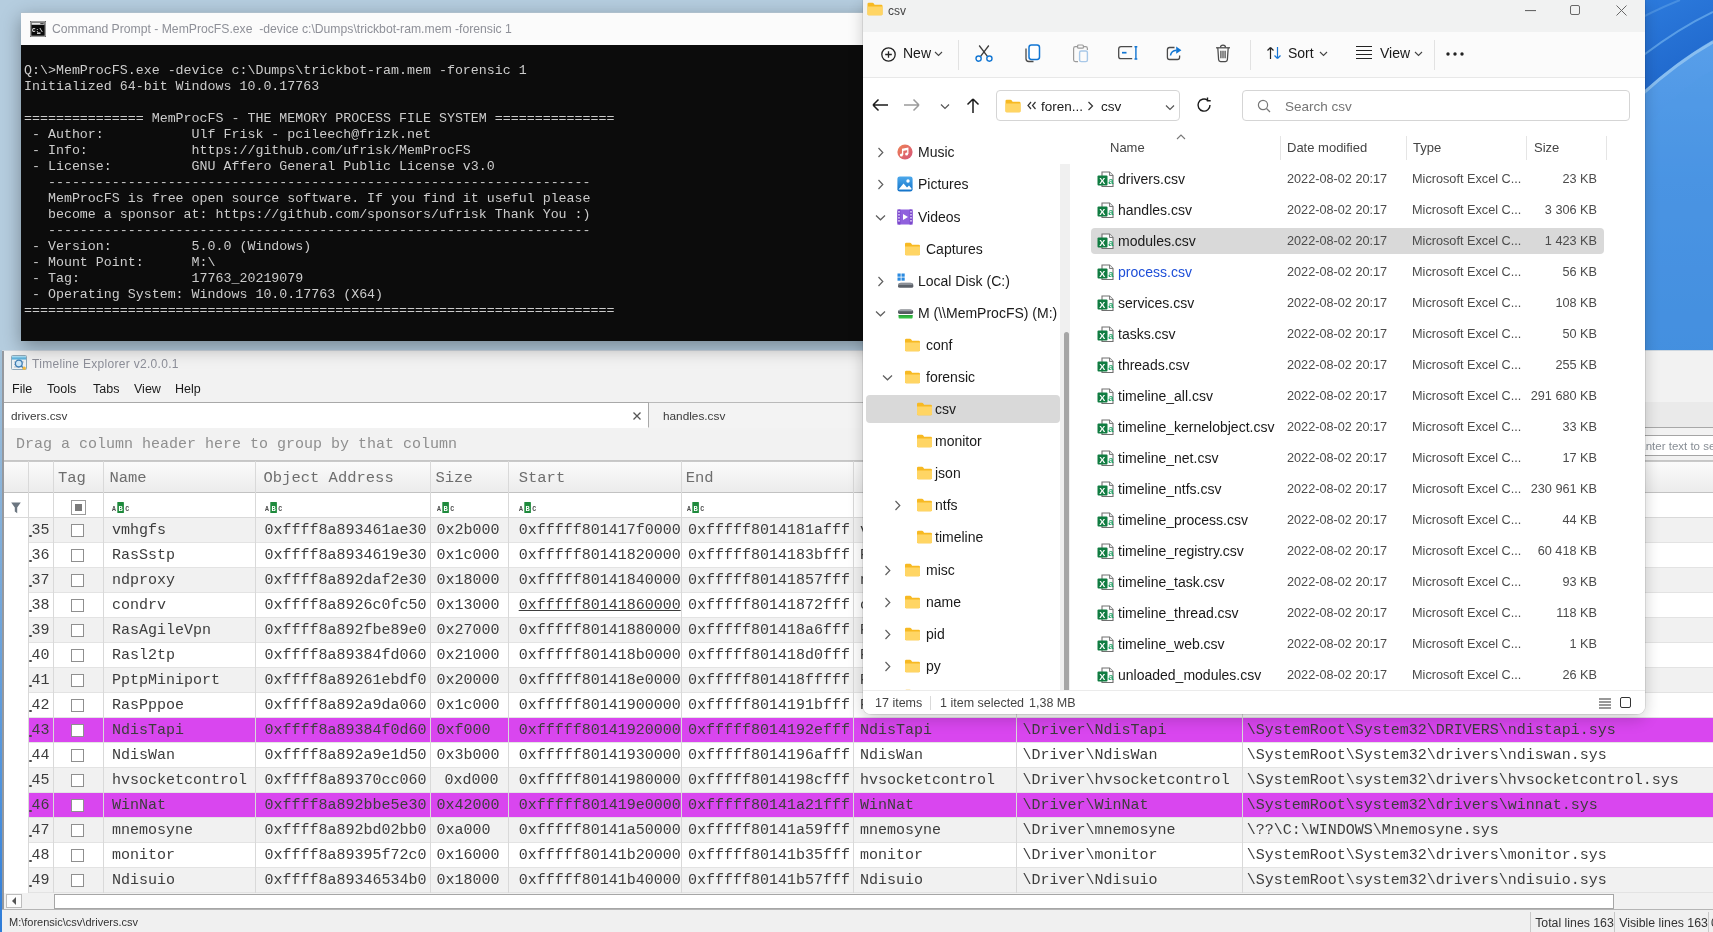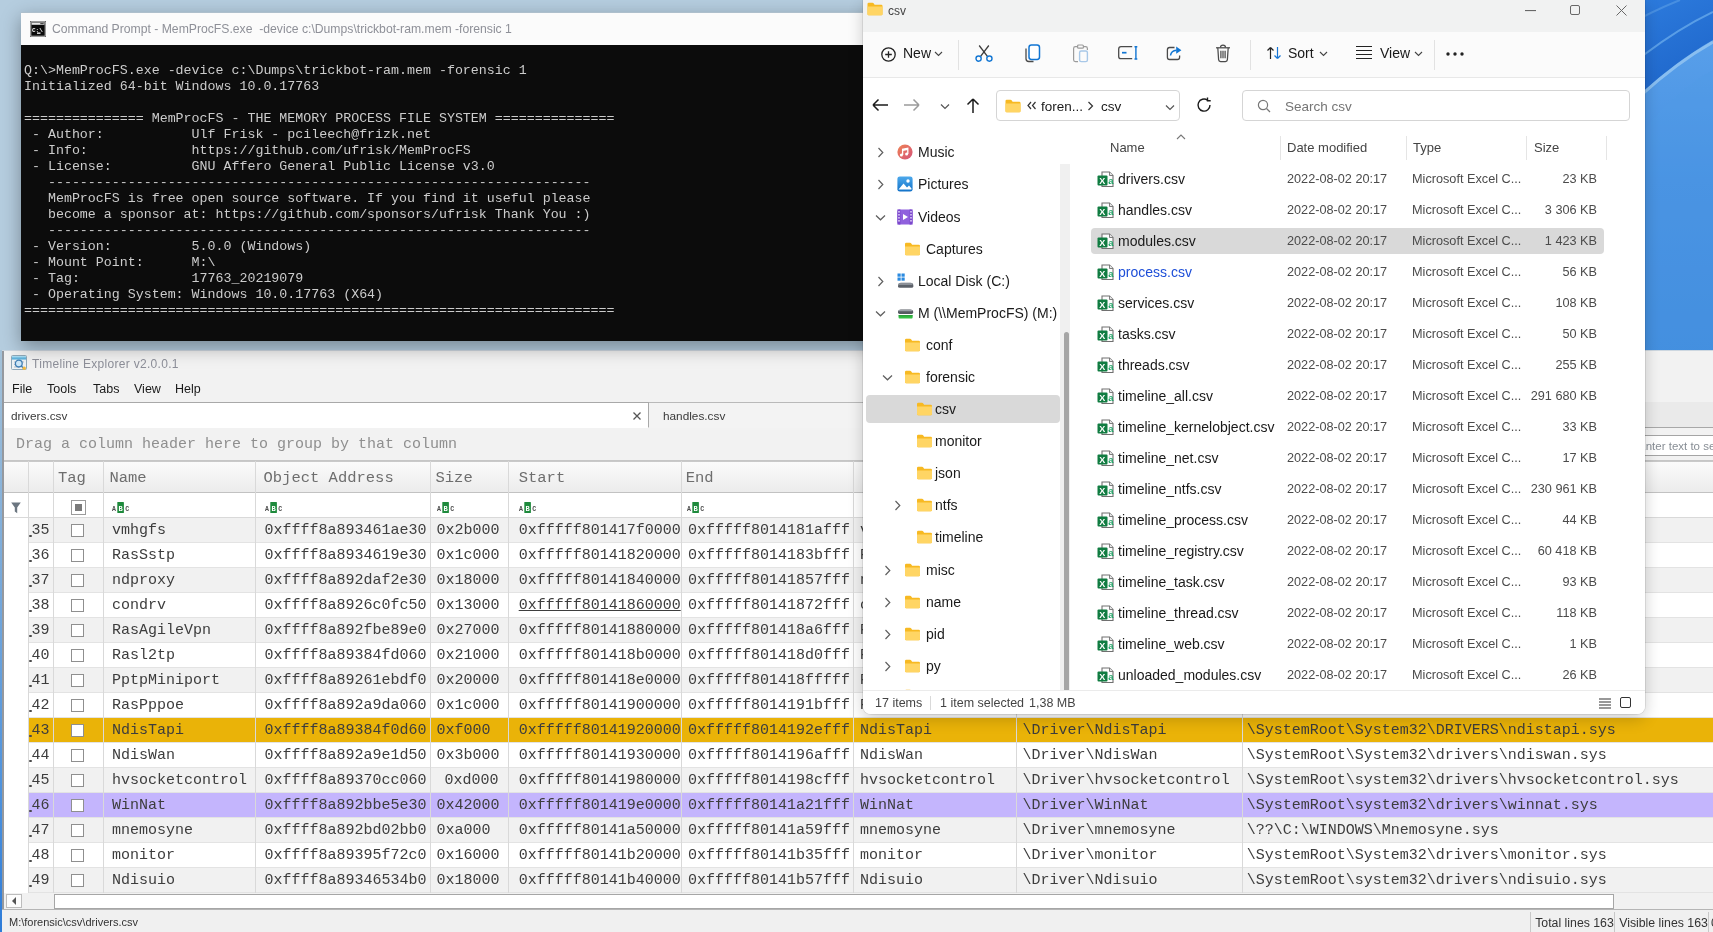--- a/index.html
+++ b/index.html
@@ -224,21 +224,21 @@
       <span class="abs" style="left:110px;top:4px;white-space:pre;">RasPppoe</span>
       <span class="abs" style="left:262.5px;top:4px;white-space:pre;">0xffff8a892a9da060</span>
       <span class="abs" style="left:434.6px;top:4px;white-space:pre;">0x1c000</span>
       <span class="abs" style="left:516.7px;top:4px;white-space:pre;">0xfffff80141900000</span>
       <span class="abs" style="left:686px;top:4px;white-space:pre;">0xfffff8014191bfff</span>
       <span class="abs" style="left:858px;top:4px;white-space:pre;">RasPppoe</span>
       <span class="abs" style="left:1020.6px;top:4px;white-space:pre;">\Driver\RasPppoe</span>
       <span class="abs" style="left:1244.7px;top:4px;white-space:pre;">\SystemRoot\system32\drivers\raspppoe.sys</span>
       <div class="abs" style="left:2px;top:0;width:24px;height:25px;background:#fff;"></div>
     </div>
-    <div class="abs mono" style="left:0;top:367px;width:1711px;height:25px;background:#eab308;border-bottom:1px solid #e3e3e3;font-size:15px;color:#3d3d3d;">
+    <div class="abs mono" style="left:0;top:367px;width:1711px;height:25px;background:#d946ef;border-bottom:1px solid #e3e3e3;font-size:15px;color:#3d3d3d;">
       <div class="abs" style="left:27px;top:16.5px;width:2.6px;height:2.6px;border-radius:50%;background:#4a4a4a;"></div>
       <span class="abs" style="left:29.5px;top:4px;width:18px;text-align:right;">43</span>
       <div class="abs" style="left:69px;top:6px;width:13px;height:13px;border:1px solid #8f8f8f;background:#fff;"></div>
       <span class="abs" style="left:110px;top:4px;white-space:pre;">NdisTapi</span>
       <span class="abs" style="left:262.5px;top:4px;white-space:pre;">0xffff8a89384f0d60</span>
       <span class="abs" style="left:434.6px;top:4px;white-space:pre;">0xf000</span>
       <span class="abs" style="left:516.7px;top:4px;white-space:pre;">0xfffff80141920000</span>
       <span class="abs" style="left:686px;top:4px;white-space:pre;">0xfffff8014192efff</span>
       <span class="abs" style="left:858px;top:4px;white-space:pre;">NdisTapi</span>
       <span class="abs" style="left:1020.6px;top:4px;white-space:pre;">\Driver\NdisTapi</span>
@@ -266,21 +266,21 @@
       <span class="abs" style="left:110px;top:4px;white-space:pre;">hvsocketcontrol</span>
       <span class="abs" style="left:262.5px;top:4px;white-space:pre;">0xffff8a89370cc060</span>
       <span class="abs" style="left:434.6px;top:4px;white-space:pre;margin-left:8px;">0xd000</span>
       <span class="abs" style="left:516.7px;top:4px;white-space:pre;">0xfffff80141980000</span>
       <span class="abs" style="left:686px;top:4px;white-space:pre;">0xfffff8014198cfff</span>
       <span class="abs" style="left:858px;top:4px;white-space:pre;">hvsocketcontrol</span>
       <span class="abs" style="left:1020.6px;top:4px;white-space:pre;">\Driver\hvsocketcontrol</span>
       <span class="abs" style="left:1244.7px;top:4px;white-space:pre;">\SystemRoot\system32\drivers\hvsocketcontrol.sys</span>
       <div class="abs" style="left:2px;top:0;width:24px;height:25px;background:#fff;"></div>
     </div>
-    <div class="abs mono" style="left:0;top:442px;width:1711px;height:25px;background:#c4b5fd;border-bottom:1px solid #e3e3e3;font-size:15px;color:#3d3d3d;">
+    <div class="abs mono" style="left:0;top:442px;width:1711px;height:25px;background:#d946ef;border-bottom:1px solid #e3e3e3;font-size:15px;color:#3d3d3d;">
       <div class="abs" style="left:27px;top:16.5px;width:2.6px;height:2.6px;border-radius:50%;background:#4a4a4a;"></div>
       <span class="abs" style="left:29.5px;top:4px;width:18px;text-align:right;">46</span>
       <div class="abs" style="left:69px;top:6px;width:13px;height:13px;border:1px solid #8f8f8f;background:#fff;"></div>
       <span class="abs" style="left:110px;top:4px;white-space:pre;">WinNat</span>
       <span class="abs" style="left:262.5px;top:4px;white-space:pre;">0xffff8a892bbe5e30</span>
       <span class="abs" style="left:434.6px;top:4px;white-space:pre;">0x42000</span>
       <span class="abs" style="left:516.7px;top:4px;white-space:pre;">0xfffff801419e0000</span>
       <span class="abs" style="left:686px;top:4px;white-space:pre;">0xfffff80141a21fff</span>
       <span class="abs" style="left:858px;top:4px;white-space:pre;">WinNat</span>
       <span class="abs" style="left:1020.6px;top:4px;white-space:pre;">\Driver\WinNat</span>

